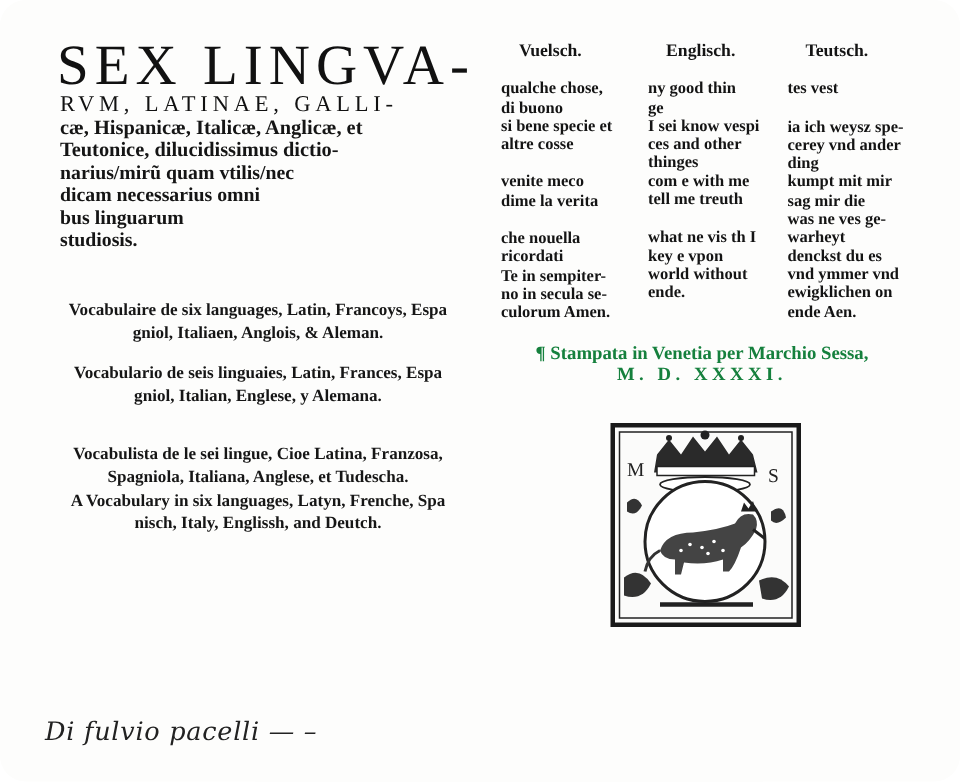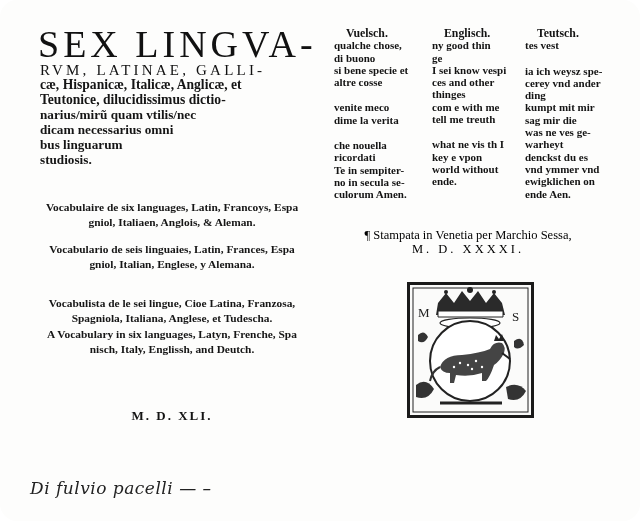--- a/index.html
+++ b/index.html
@@ -43,30 +43,30 @@
       font-family: "DejaVu Serif", serif; font-style: italic;
       font-size: 17px; color: #222; white-space: nowrap; letter-spacing: 0.5px;
     }
 
     
     .right { position: absolute; left: 325px; top: 0; width: 315px; height: 521px; }
     .col {
       position: absolute; top: 27px; font-size: 11px; line-height: 12.3px;
       font-weight: bold; color: #141414;
     }
-    .col .hdr { font-size: 11.8px; margin-left: 12px; margin-bottom: 0px; }
+    .col .hdr { font-size: 11.8px; margin-left: 12px; margin-bottom: 14px; }
     .col .ln { white-space: nowrap; }
     .col .gap { height: 13px; }
     .col1 { left: 9px; width: 95px; }
     .col2 { left: 107px; width: 95px; }
     .col3 { left: 200px; width: 110px; }
 
     .colophon {
       position: absolute; left: 28px; top: 228px; width: 230px; text-align: center;
-      font-size: 12.5px; line-height: 14px; font-weight: normal; color: #000000;
+      font-size: 12.5px; line-height: 14px; font-weight: bold; color: #15803d;
     }
     .colophon div { white-space: nowrap; }
 
     
     .mark {
       position: absolute; left: 82px; top: 282px; width: 127px; height: 136px;
       border: 3px solid #1a1a1a; box-sizing: border-box; background: #fbfbfa;
     }
     .mark svg { position: absolute; left: 0; top: 0; }
   </style>
@@ -97,21 +97,20 @@
     </div>
     <div class="vocab" style="top:296px;">
       <div>Vocabulista de le sei lingue, Cioe Latina, Franzosa,</div>
       <div>Spagniola, Italiana, Anglese, et Tudescha.</div>
     </div>
     <div class="vocab" style="top:327px;">
       <div>A Vocabulary in six languages, Latyn, Frenche, Spa</div>
       <div>nisch, Italy, Englissh, and Deutch.</div>
     </div>
 
-    <div class="date-left">M. D. XLI.</div>
     <div class="signature">Di fulvio pacelli —  –</div>
   </div>
 
   <div class="right">
     <div class="col col1">
       <div class="hdr">Vuelsch.</div>
       <div class="ln">qualche chose,</div>
       <div class="ln">di buono</div>
       <div class="ln">si bene specie et</div>
       <div class="ln">altre cosse</div>

